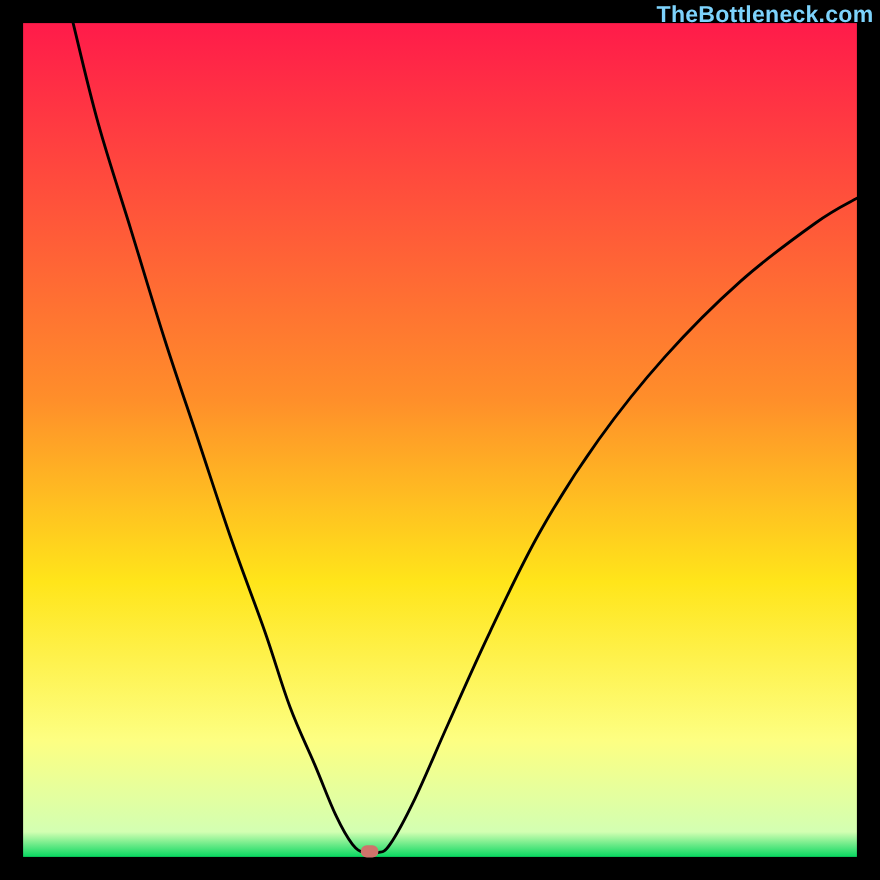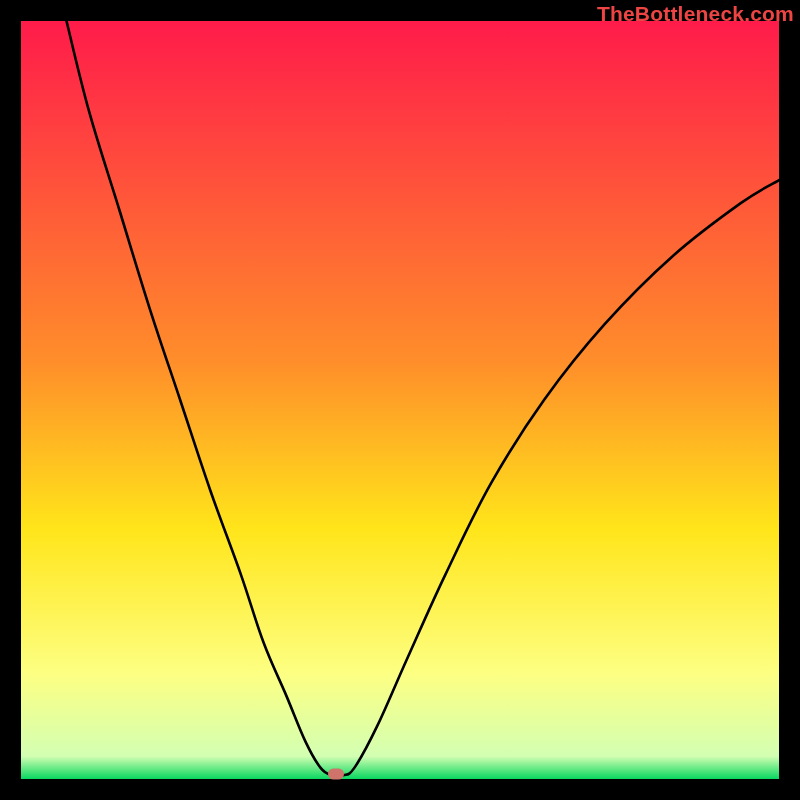--- a/index.html
+++ b/index.html
@@ -23,21 +23,21 @@
     position: absolute;
     left: 0;
     top: 0;
     width: 758px;
     height: 758px;
   }
   .watermark {
     position: absolute;
     top: 2px;
     right: 6px;
-    color: #ef4444;
+    color: #7dd3fc;
     font-size: 21px;
     font-weight: 600;
     letter-spacing: 0.2px;
   }
   svg.curve {
     position: absolute;
     left: 0;
     top: 0;
     width: 758px;
     height: 758px;

